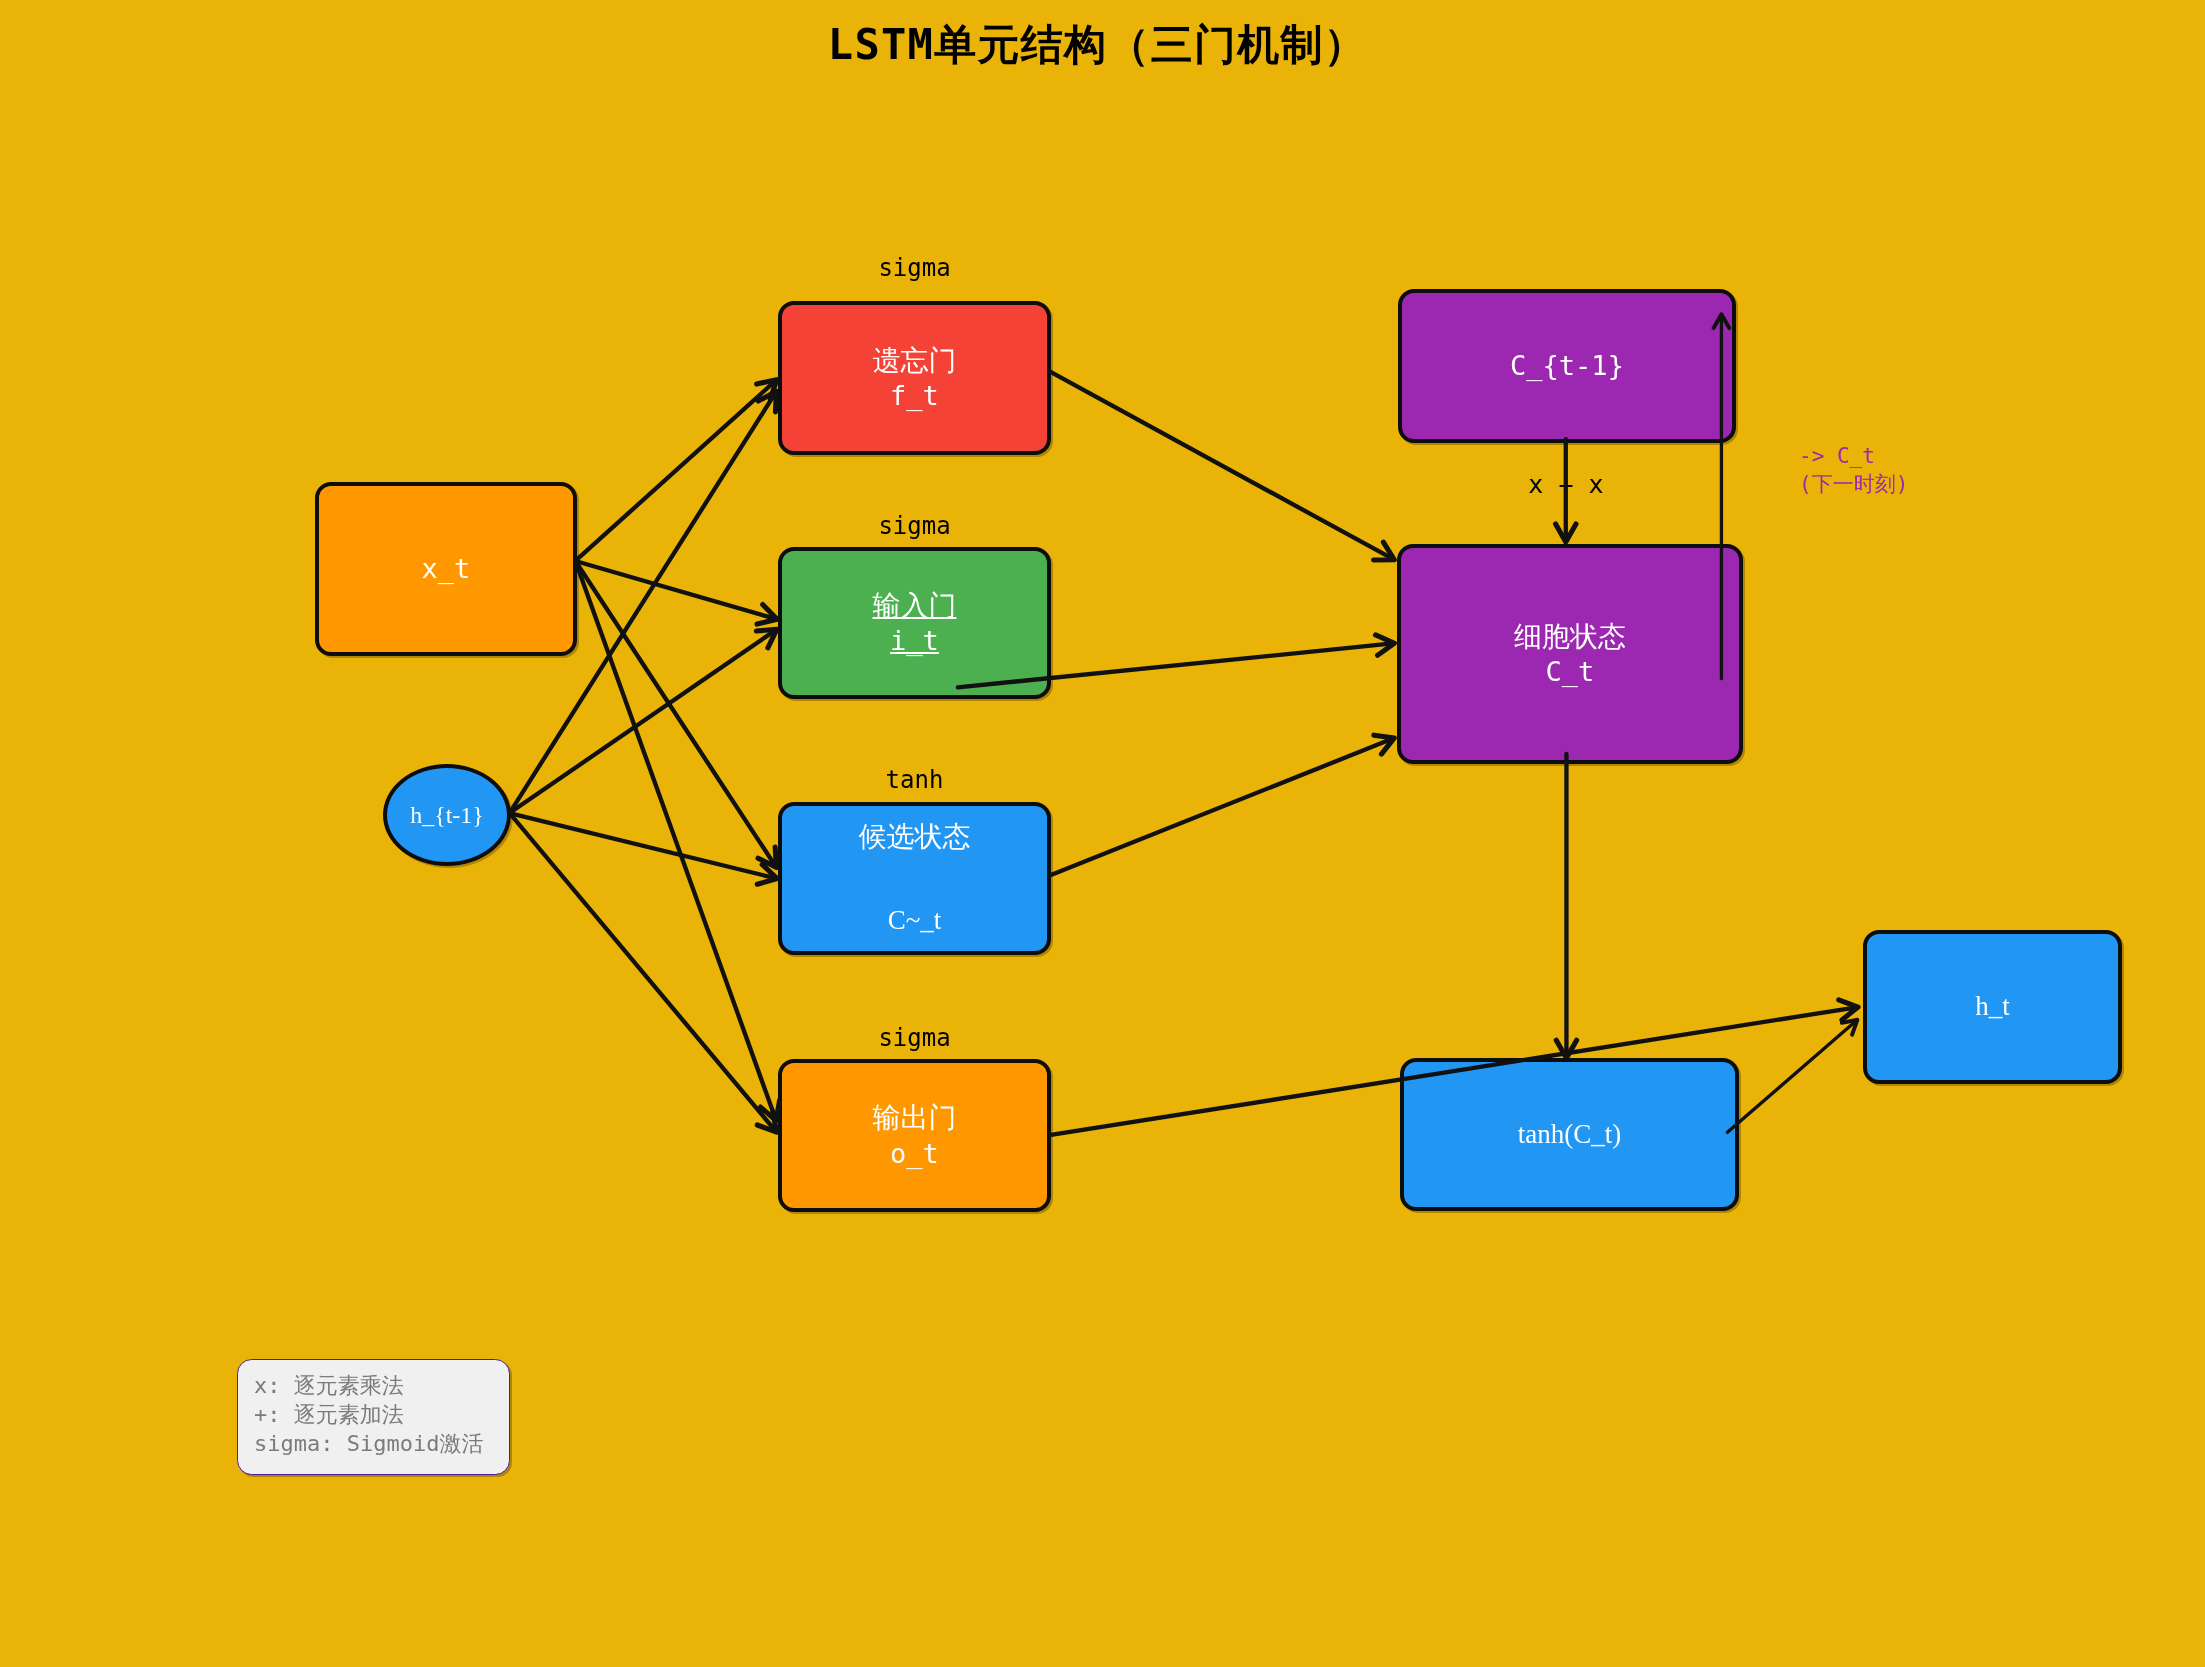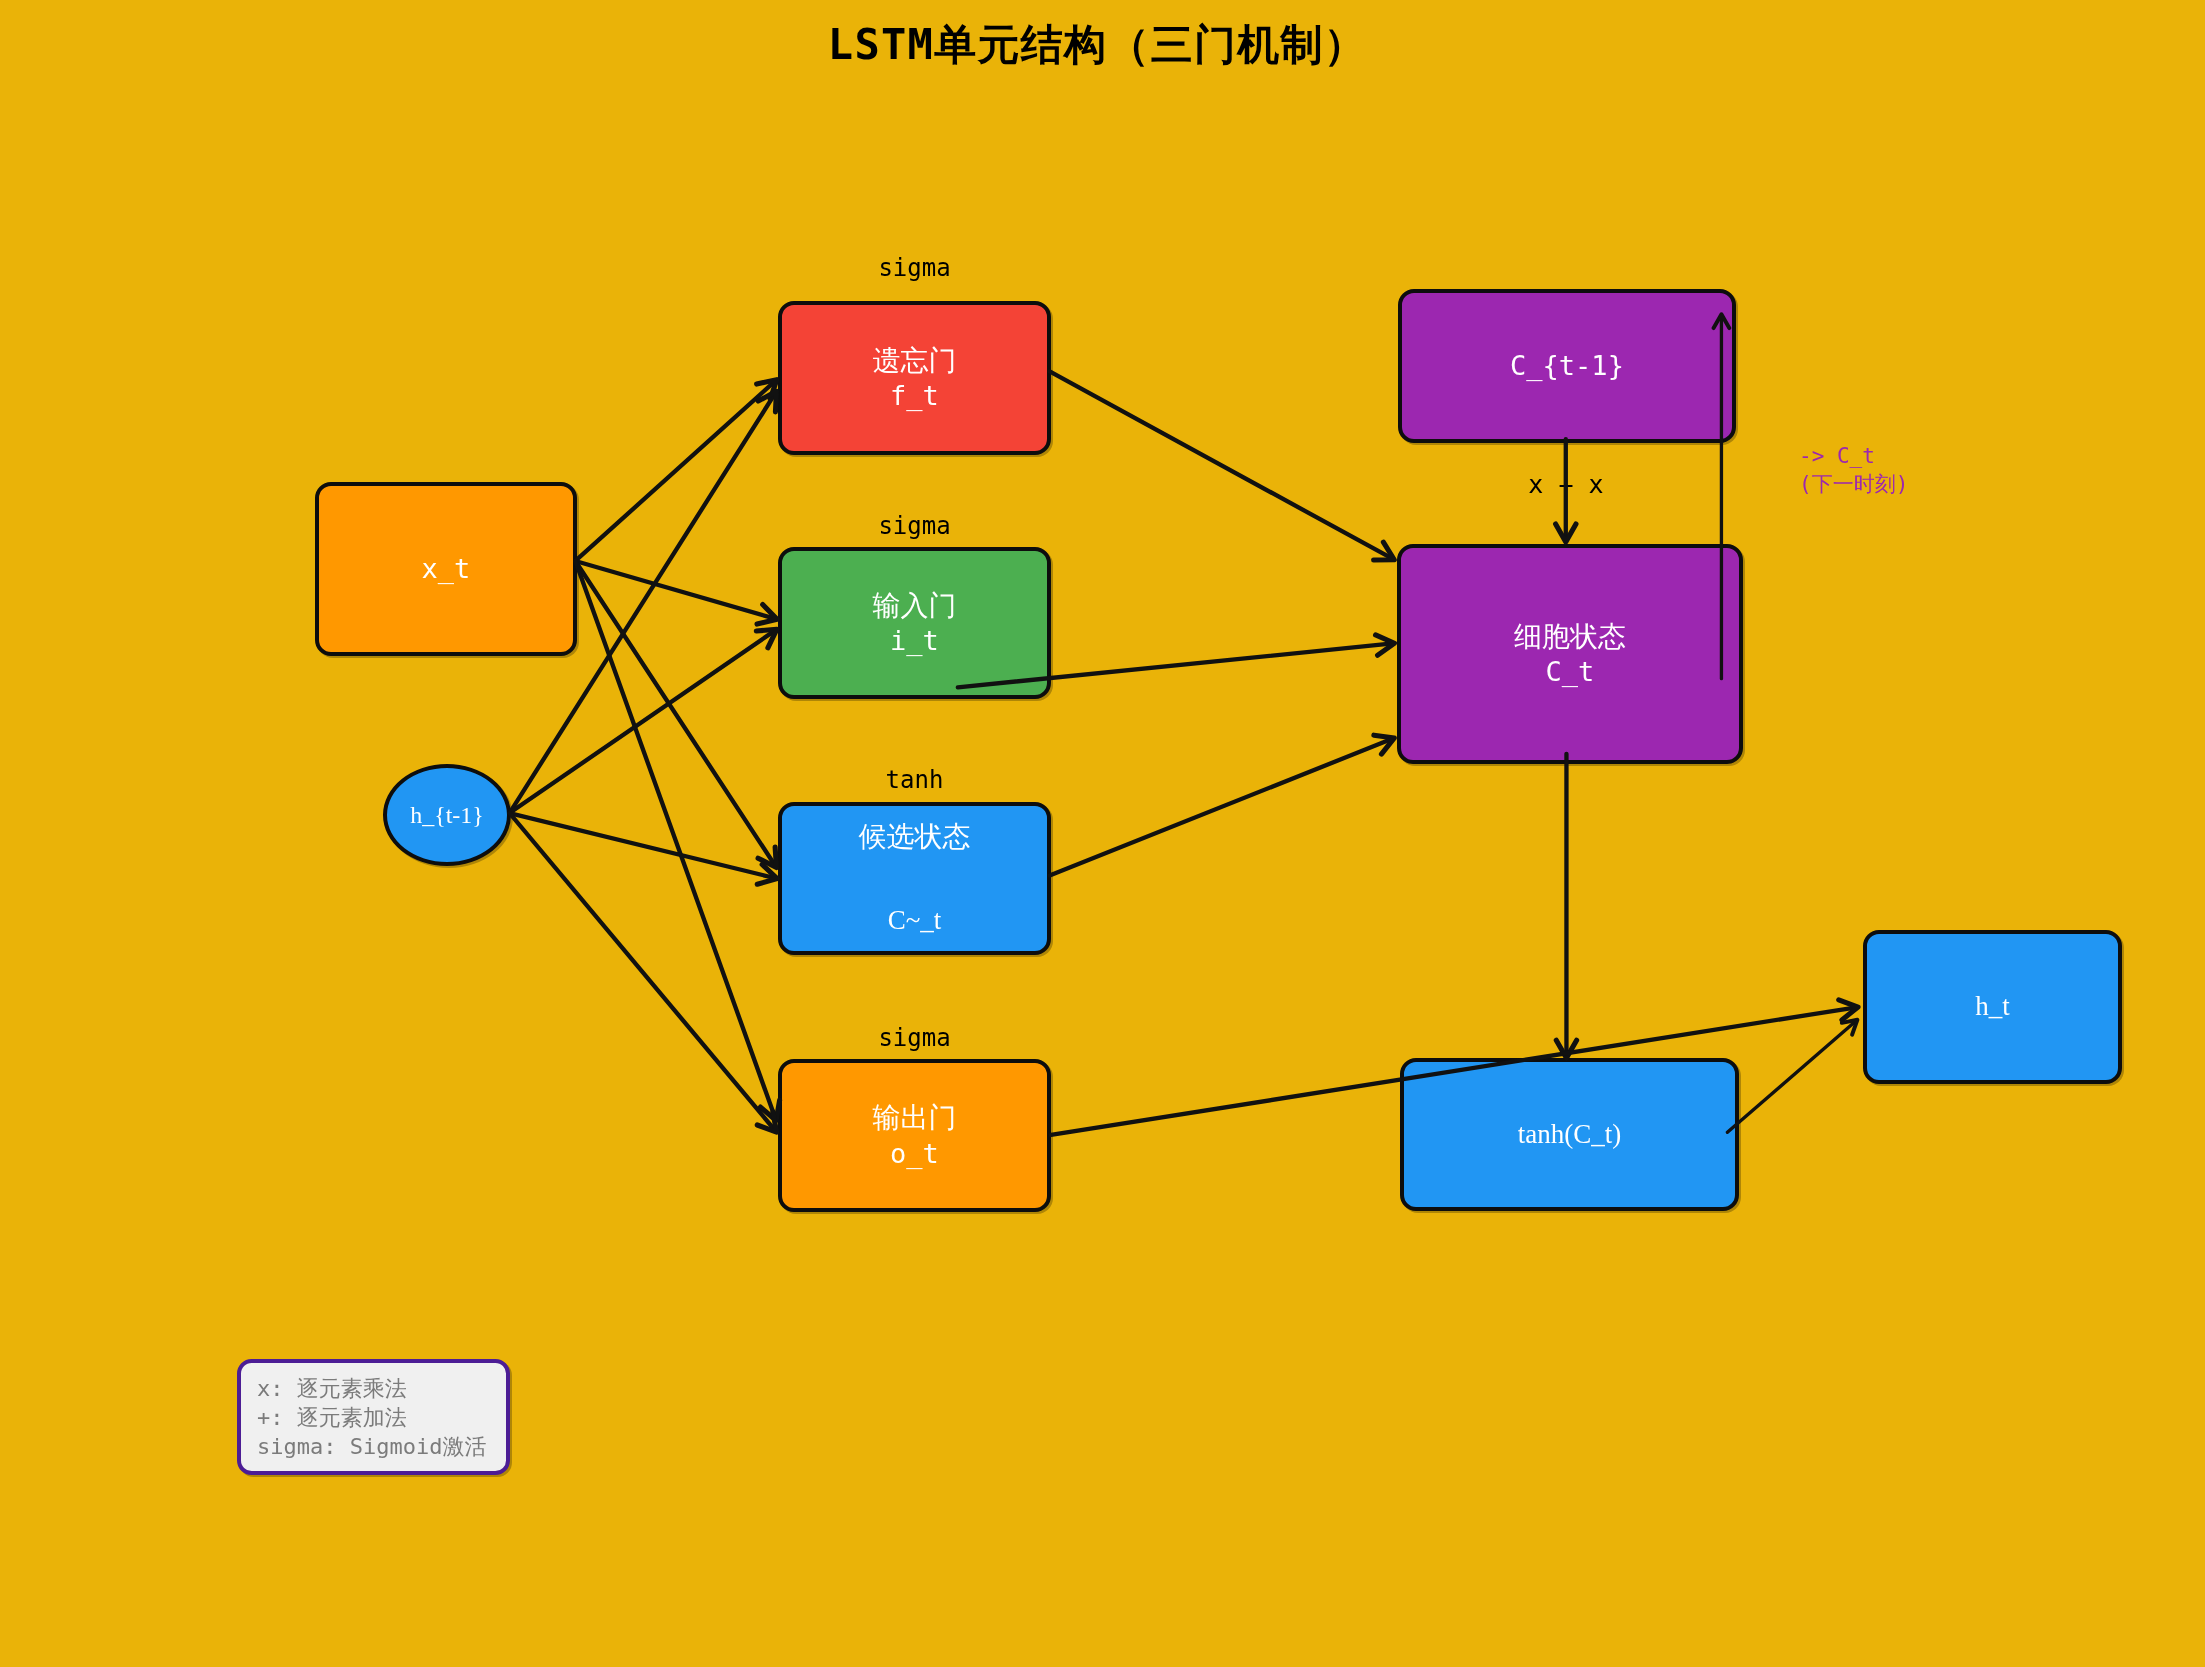--- a/index.html
+++ b/index.html
@@ -43,21 +43,21 @@
     position:absolute;left:1433px;top:470px;width:266px;
     text-align:center;font-size:25px;color:#000;
   }
   .next-note{
     position:absolute;left:1799px;top:442px;
     font-size:21px;line-height:28px;color:#9C27B0;
     white-space:pre;
   }
   .legend{
     position:absolute;left:237px;top:1359px;width:273px;height:116px;
-    background:#F0F0F0;border:4px solid #4c1d95;border-radius:14.6px;
+    background:#F0F0F0;border:1px solid #4c1d95;border-radius:14.6px;
     box-sizing:border-box;
     padding:10.6px 0 0 16px;
     font-size:22px;line-height:29px;color:#7b7b7b;
     box-shadow:2px 2px 0 rgba(0,0,0,0.25);
   }
   svg.edges{position:absolute;left:0;top:0;pointer-events:none;}
 </style>
 </head>
 <body>
 
@@ -76,21 +76,21 @@
   <div class="act" style="left:778px;top:252px;">sigma</div>
   <div class="act" style="left:778px;top:510px;">sigma</div>
   <div class="act" style="left:778px;top:764px;">tanh</div>
   <div class="act" style="left:778px;top:1022px;">sigma</div>
 
   <div class="node c-red" style="left:778px;top:289px;width:273px;height:154px;margin-top:12px;">
     <div class="l1">遗忘门</div>
     <div class="l2">f_t</div>
   </div>
 
-  <div class="node c-green" style="left:778px;top:547px;width:273px;height:152px;">
+  <div class="node c-green" style="left:778px;top:547px;width:273px;height:152px;text-decoration:underline;">
     <div class="l1">输入门</div>
     <div class="l2">i_t</div>
   </div>
 
   <div class="node c-blue" style="left:778px;top:802px;width:273px;height:153px;gap:48px;">
     <div class="l1">候选状态</div>
     <div class="l2">C~_t</div>
   </div>
 
   <div class="node c-orange" style="left:778px;top:1059px;width:273px;height:153px;">

